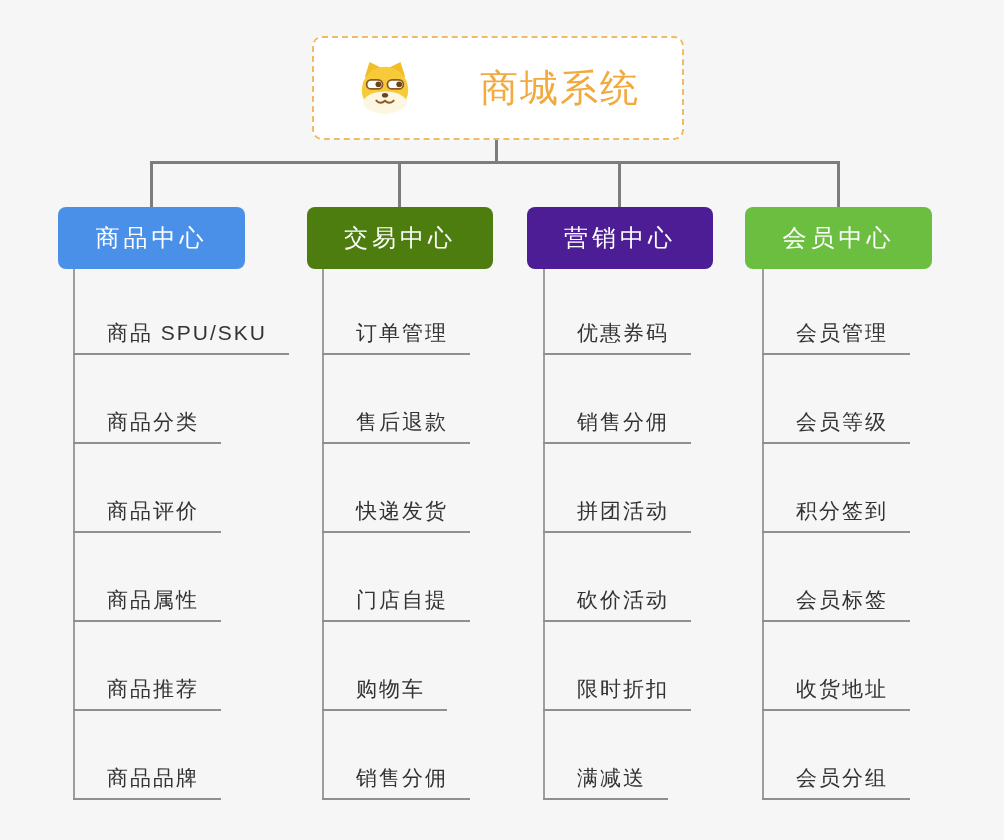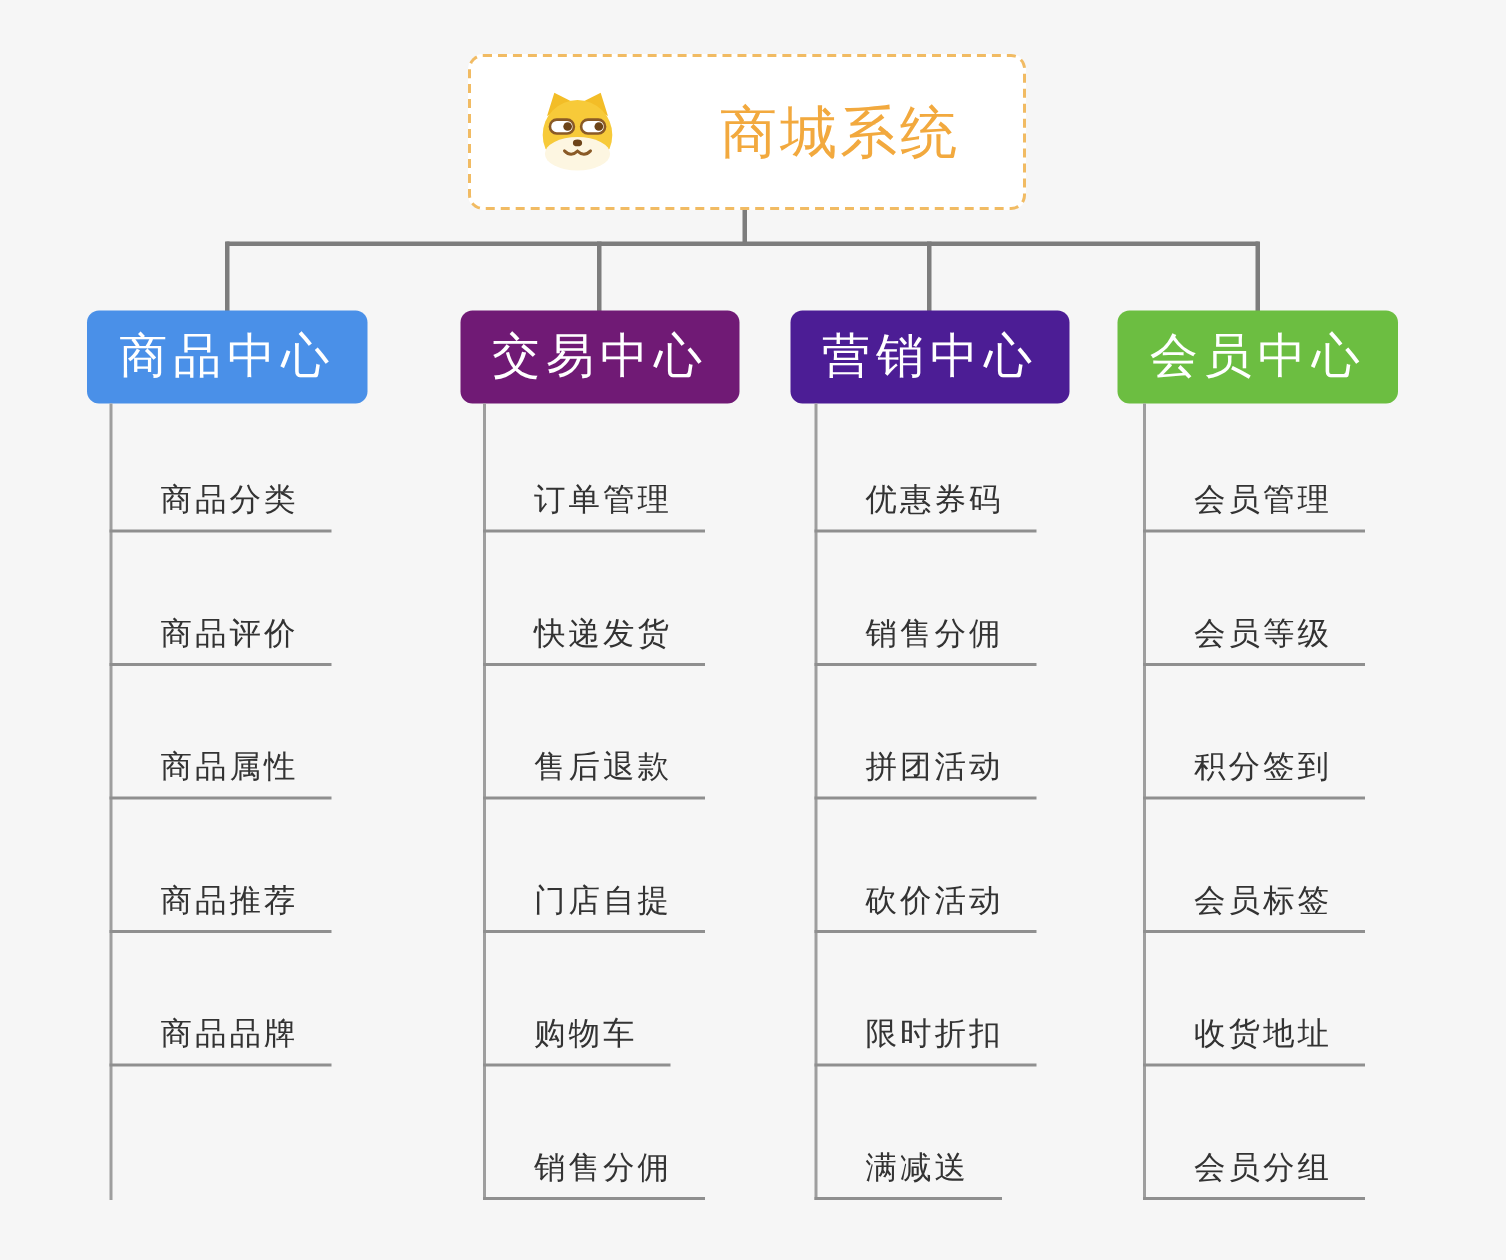--- a/index.html
+++ b/index.html
@@ -46,21 +46,21 @@
   .drop-1 { left: 398px; }
   .drop-2 { left: 618px; }
   .drop-3 { left: 837px; }
 
   
   .branch {
     position: absolute;
     top: 207px; height: 62px;
     border-radius: 8px;
     color: #ffffff;
-    font-size: 32px;
+    font-size: 24px;
     letter-spacing: 4px;
     display: flex;
     align-items: center;
     justify-content: center;
     white-space: nowrap;
     cursor: default;
   }
   .branch-0 { left: 58px;  width: 187px; }
   .branch-1 { left: 307px; width: 186px; }
   .branch-2 { left: 527px; width: 186px; }
@@ -119,41 +119,42 @@
   </div>
 
   <div class="tline stem"></div>
   <div class="tline hbar"></div>
   <div class="tline drop drop-0"></div>
   <div class="tline drop drop-1"></div>
   <div class="tline drop drop-2"></div>
   <div class="tline drop drop-3"></div>
 
   <div class="branch branch-0" style="background: rgb(74, 144, 232);">商品中心</div>
-  <div class="branch branch-1" style="background: #701a75;">交易中心</div>
+  <div class="branch branch-1" style="background: #4d7c0f;">交易中心</div>
   <div class="branch branch-2" style="background: #4c1d95;">营销中心</div>
   <div class="branch branch-3" style="background: rgb(108, 190, 65);">会员中心</div>
 
   <div class="vline vline-0"></div>
   <div class="vline vline-1"></div>
   <div class="vline vline-2"></div>
   <div class="vline vline-3"></div>
 
   <div class="col col-0">
+    <div class="child-item">商品 SPU/SKU</div>
     <div class="child-item">商品分类</div>
     <div class="child-item">商品评价</div>
     <div class="child-item">商品属性</div>
     <div class="child-item">商品推荐</div>
     <div class="child-item">商品品牌</div>
   </div>
 
   <div class="col col-1">
     <div class="child-item">订单管理</div>
+    <div class="child-item">售后退款</div>
     <div class="child-item">快递发货</div>
-    <div class="child-item">售后退款</div>
     <div class="child-item">门店自提</div>
     <div class="child-item">购物车</div>
     <div class="child-item">销售分佣</div>
   </div>
 
   <div class="col col-2">
     <div class="child-item">优惠券码</div>
     <div class="child-item">销售分佣</div>
     <div class="child-item">拼团活动</div>
     <div class="child-item">砍价活动</div>

